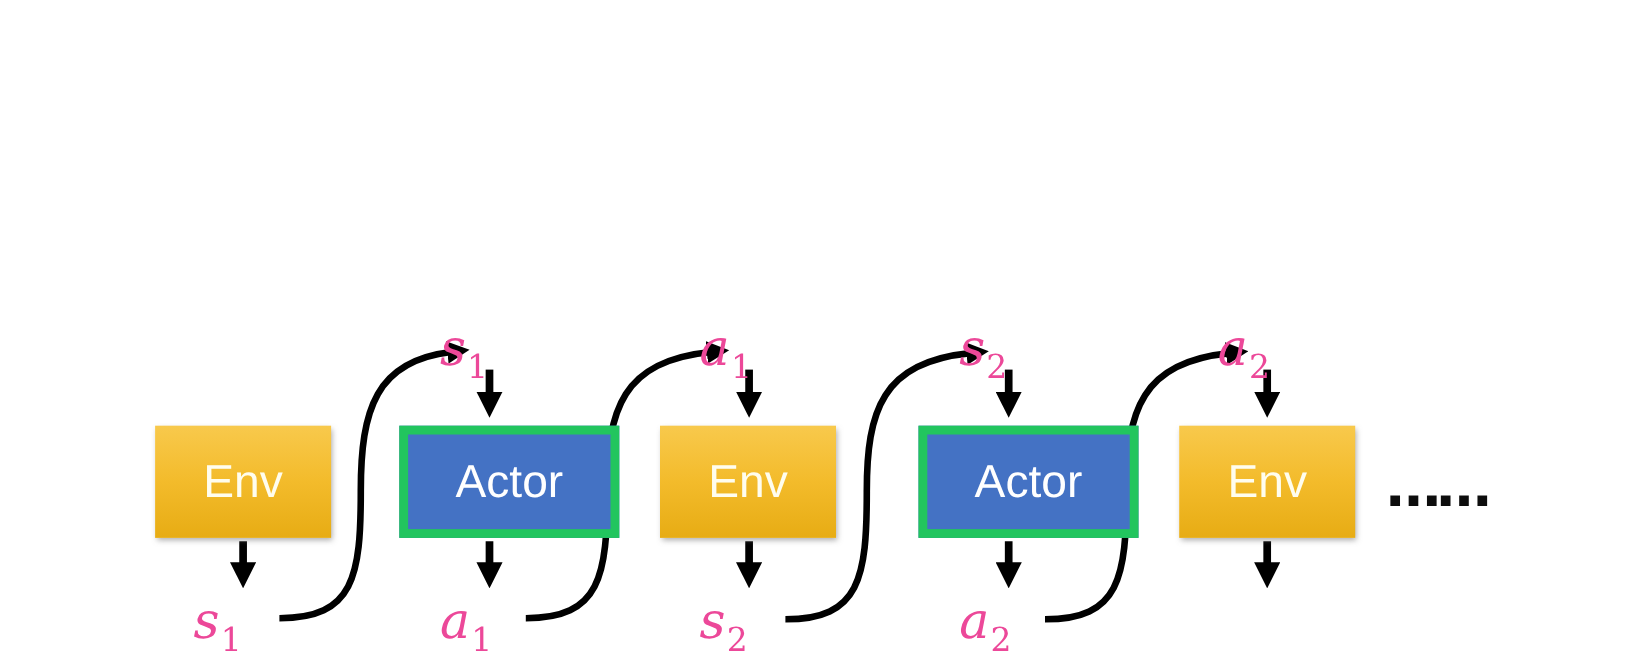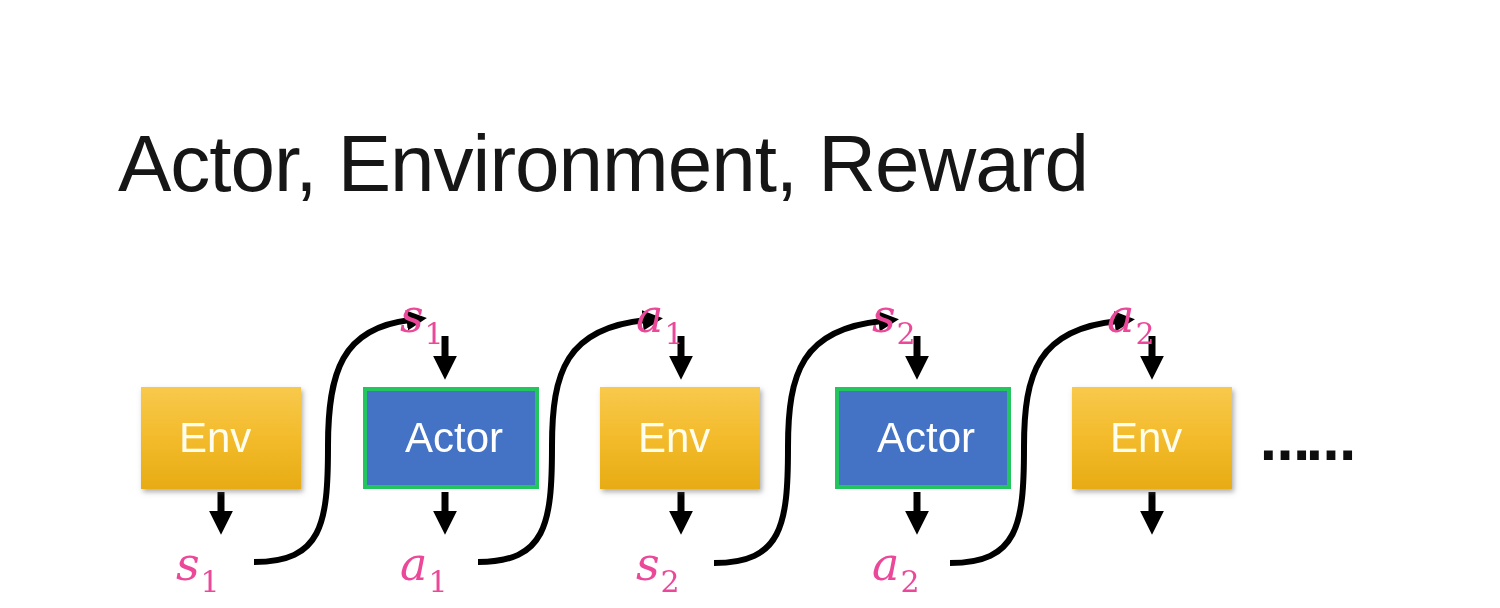--- a/index.html
+++ b/index.html
@@ -37,35 +37,34 @@
   .arrows line.straight {
     stroke: #000000;
     stroke-width: 7;
   }
   .node {
     position: absolute;
     top: 387px;
     height: 102px;
     display: flex;
     align-items: center;
-    justify-content: flex-start;
+    justify-content: center;
     font-size: 42px;
     box-sizing: border-box;
-    padding-left: 38px;
   }
   .node.env {
     width: 160px;
     background: linear-gradient(180deg, #F8C94C 0%, #F3BB2B 50%, #E7AC14 100%);
     color: #FFFDEE;
     box-shadow: 2px 3px 5px rgba(110,110,110,0.55);
   }
   .node.actor {
-    width: 176px;
+    width: 200px;
     background: #4472C4;
-    border: 4px solid #22c55e;
+    border: 8px solid #22c55e;
     color: #FFFFFF;
   }
   .mlabel {
     position: absolute;
     width: 90px;
     text-align: left;
     font-family: "DejaVu Serif", serif;
     font-style: italic;
     font-size: 46px;
     line-height: 52px;
@@ -90,21 +89,20 @@
     letter-spacing: -4px;
     color: #0d0d0d;
     white-space: nowrap;
   }
 </style>
 </head>
 <body>
 
 <div class="canvas">
 
-  <h1 class="title">Actor, Environment, Reward</h1>
 
   <svg class="arrows" viewBox="0 0 1500 608" xmlns="http://www.w3.org/2000/svg">
     <defs>
       <marker id="ah" viewBox="0 0 6 6" refX="1" refY="3" markerWidth="3.4" markerHeight="3.4" orient="auto" markerUnits="strokeWidth">
         <path d="M0,0 L6,3 L0,6 Z" fill="#000000"></path>
       </marker>
     </defs>
 
     <path class="curve" d="M 254 562 C 322 562 328 524 328 446 C 328 372 342 328 410 320" marker-end="url(#ah)"></path>
     <path class="curve" d="M 478 562 C 546 562 552 524 552 446 C 552 372 566 328 646 320" marker-end="url(#ah)"></path>

